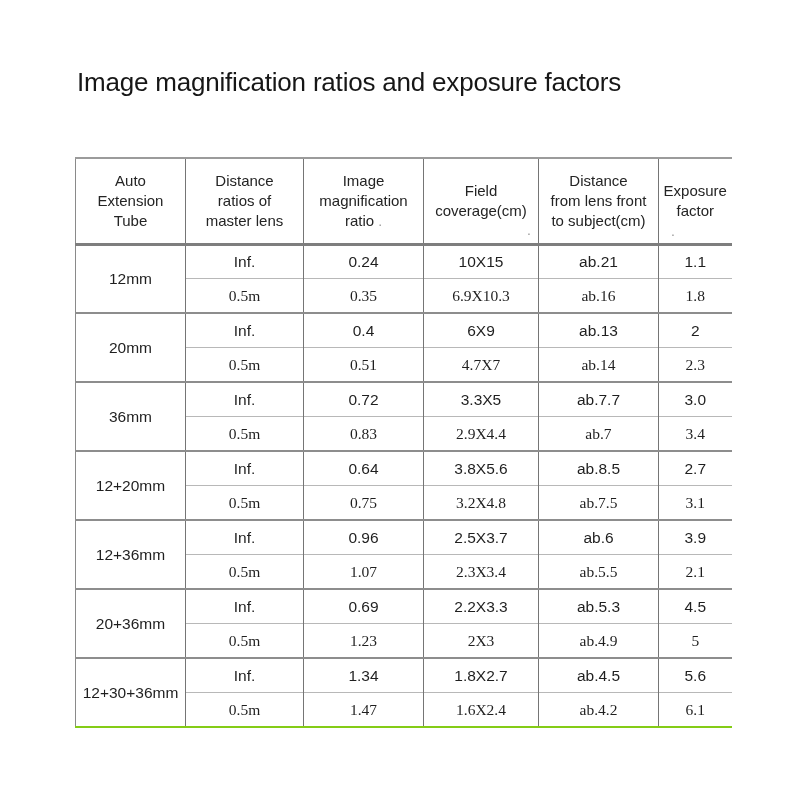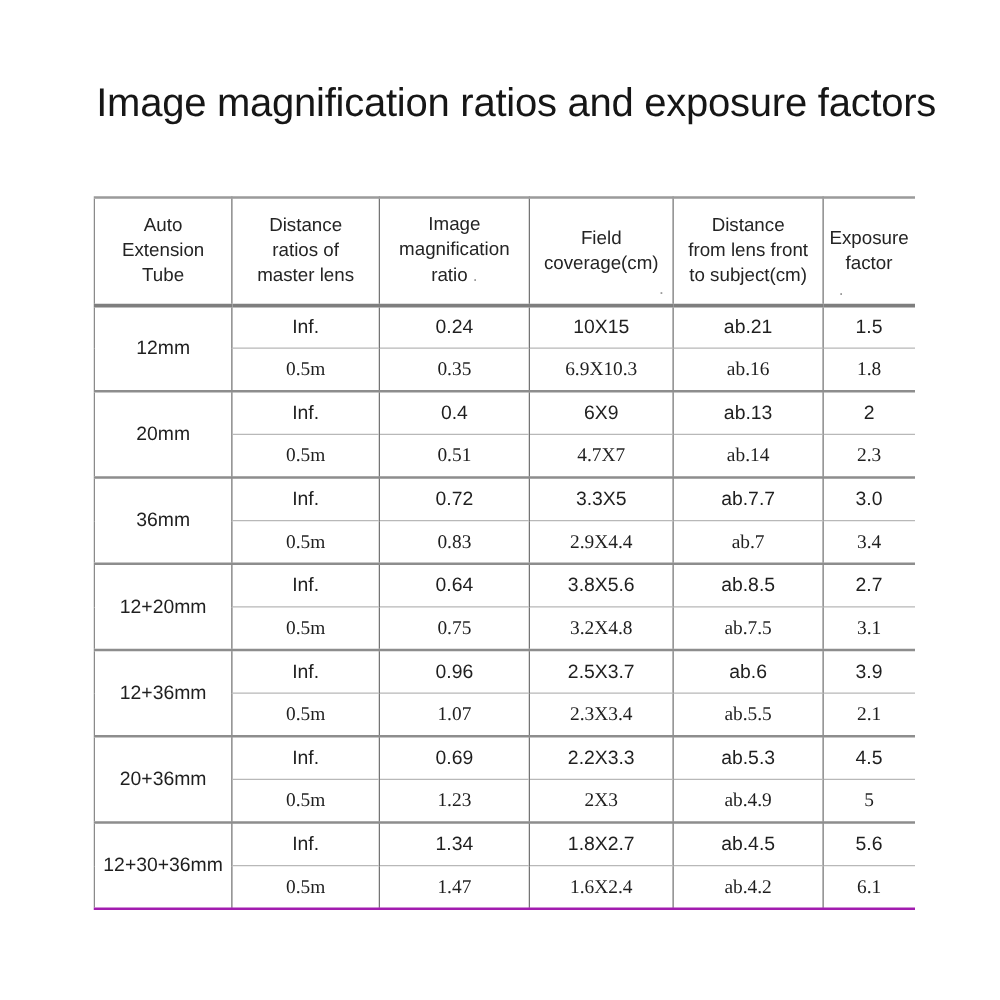--- a/index.html
+++ b/index.html
@@ -13,38 +13,38 @@
     height: 800px;
     background: #ffffff;
     font-family: "Liberation Sans", sans-serif;
     color: #1c1c1c;
     overflow: hidden;
   }
   .title {
     position: absolute;
     left: 77px;
     top: 66px;
-    font-size: 32px;
+    font-size: 26px;
     line-height: 33px;
     letter-spacing: -0.2px;
     color: #161616;
     white-space: nowrap;
   }
   .table-wrap {
     position: absolute;
     left: 75px;
     top: 157px;
   }
   table.data {
     border-collapse: collapse;
     table-layout: fixed;
     width: 656px;
     border-top: 2px solid #9b9b9b;
     border-left: 1px solid #8a8a8a;
-    border-bottom: 2px solid #a21caf;
+    border-bottom: 2px solid #84cc16;
   }
   table.data th, table.data td {
     padding: 0;
     text-align: center;
     vertical-align: middle;
     font-weight: normal;
     overflow: hidden;
   }
   
   .c1, .c2, .c3, .c4, .c5 { border-left: 1px solid #757575; }
@@ -133,21 +133,21 @@
         </tr>
       </thead>
 
       <tbody>
         <tr class="row-a">
           <td class="c0" rowspan="2">12mm</td>
           <td class="c1">Inf.</td>
           <td class="c2">0.24</td>
           <td class="c3">10X15</td>
           <td class="c4">ab.21</td>
-          <td class="c5">1.5</td>
+          <td class="c5">1.1</td>
         </tr>
         <tr class="row-b">
           <td class="c1">0.5m</td>
           <td class="c2">0.35</td>
           <td class="c3">6.9X10.3</td>
           <td class="c4">ab.16</td>
           <td class="c5">1.8</td>
         </tr>
       </tbody>
 

